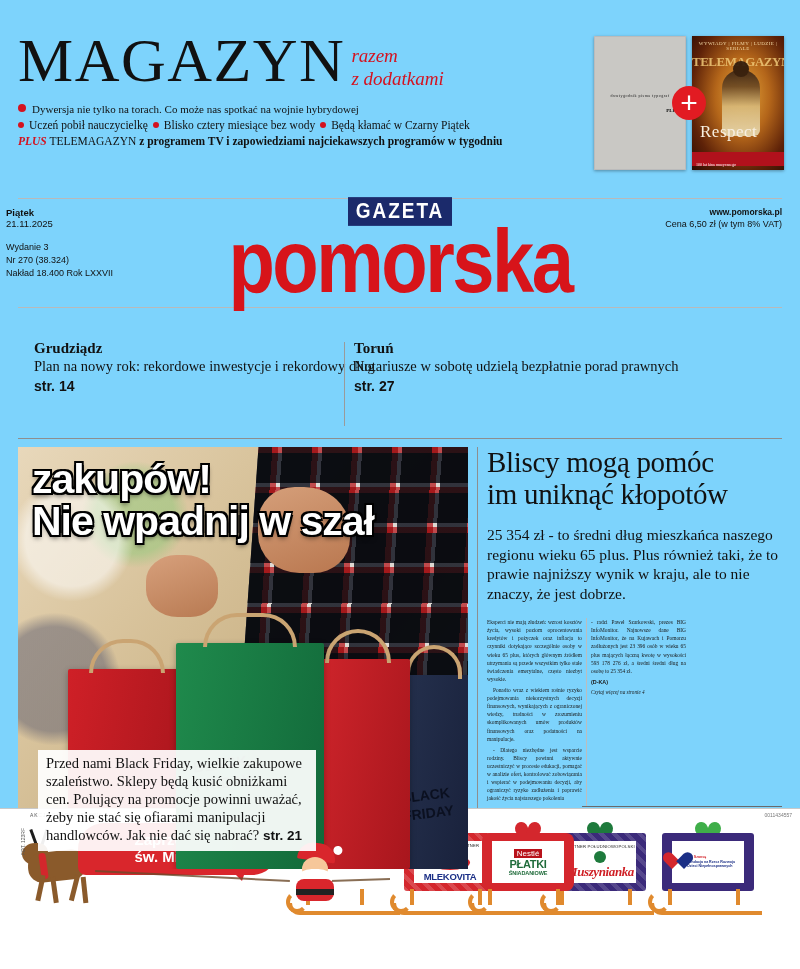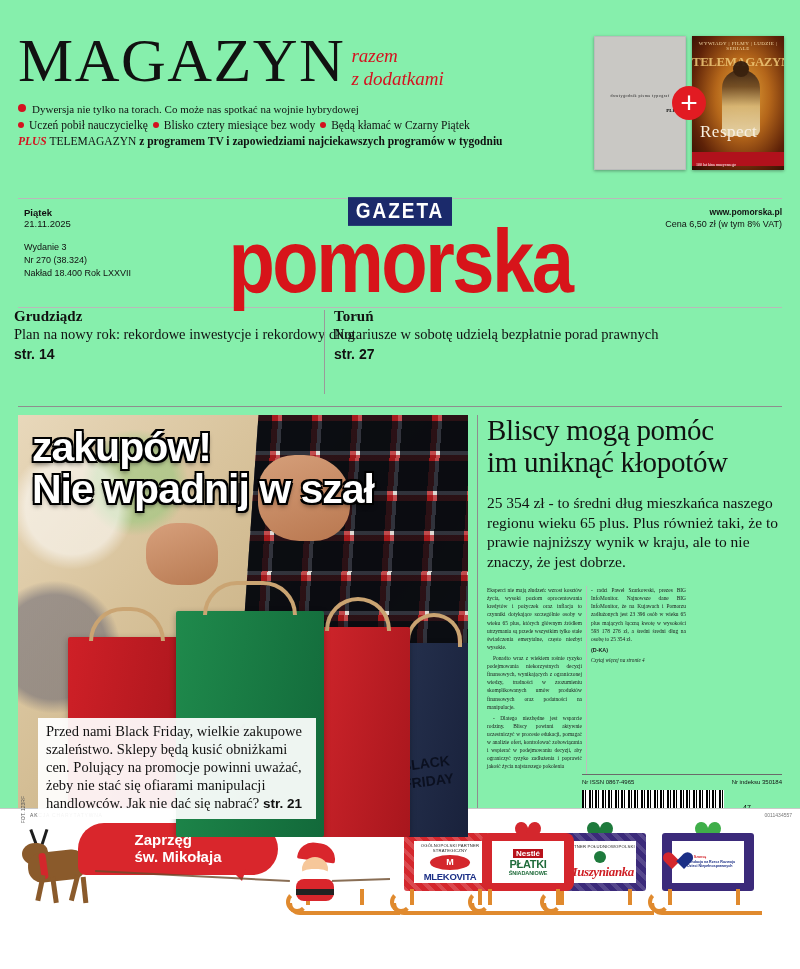--- a/index.html
+++ b/index.html
@@ -3,21 +3,21 @@
 <meta charset="utf-8">
 <style>
   * { box-sizing: border-box; margin: 0; padding: 0; }
   body {
     width: 800px; height: 969px;
     background: #ffffff;
     font-family: "Liberation Serif", serif;
     overflow: hidden;
     position: relative;
   }
-  .page { width: 800px; height: 946px; position: relative; background:#86efac; }
+  .page { width: 800px; height: 946px; position: relative; background:#7dd3fc; }
 
   
   .promo { position: relative; height: 190px; padding: 30px 0 0 0; }
   .promo-inner { display: flex; padding: 0 18px; }
   .promo-left { flex: 1 1 auto; position: relative; }
   .magazyn-row { display: flex; align-items: flex-start; }
   .magazyn-word {
     font-family: "Liberation Serif", serif;
     font-size: 62px; line-height: 0.98;
     letter-spacing: 1.5px; color: #111;
@@ -92,42 +92,42 @@
     width: 34px; height: 34px; border-radius: 50%; background: #e21b22;
     color: #fff; font-size: 30px; line-height: 30px; text-align: center;
     margin: 0 -14px; z-index: 5; position: relative; font-family:"Liberation Sans",sans-serif;
     display:flex; align-items:center; justify-content:center; font-weight:300;
   }
 
   .rule-thin { height: 1px; background: #b9b9b9; margin: 8px 18px 0 18px; }
 
   
   .masthead { position: relative; height: 100px; padding: 0 18px; }
-  .mh-left { position: absolute; left: 24px; top: 8px; font-family:"Liberation Sans",sans-serif; }
+  .mh-left { position: absolute; left: 6px; top: 8px; font-family:"Liberation Sans",sans-serif; }
   .mh-left .day { font-size: 9.5px; font-weight: bold; color:#111; }
   .mh-left .date { font-size: 9.5px; color:#111; margin-bottom:12px; }
   .mh-left .meta { font-size: 9px; color:#111; line-height: 1.45; }
   .mh-right { position: absolute; right: 18px; top: 8px; text-align: right; font-family:"Liberation Sans",sans-serif; }
   .mh-right .site { font-size: 8.5px; font-weight: bold; color:#111; }
   .mh-right .price { font-size: 9px; color:#111; margin-top:2px; }
   .mh-center { position:absolute; left:0; right:0; top:0; text-align:center; }
   .gazeta {
     display:inline-block; background:#1b2a6b; color:#fff;
     font-family:"Liberation Sans", sans-serif; font-weight:bold;
     font-size:19px; letter-spacing:2px; padding:1px 8px 2px 8px;
     transform: scaleY(1.15);
   }
   .pomorska {
     font-family:"Liberation Sans", sans-serif; font-weight: bold;
     font-size: 76px; color: #d7141a; line-height: .78; letter-spacing: -2.5px;
     margin-top: 2px; transform: scaleY(1.18); transform-origin: top center;
   }
 
   
-  .teasers { display: flex; padding: 0 14px; margin-top: 0; height: 92px; }
+  .teasers { display: flex; padding: 0 34px; margin-top: 32px; height: 92px; }
   .teaser { display: flex; gap: 8px; position: relative; }
   .teaser.t1 { width: 310px; }
   .teaser.t2 { width: 145px; padding-left: 10px; }
   .teaser.t3 { width: 300px; padding-left: 10px; }
   .teaser .sep { position:absolute; left:0; top:2px; bottom:6px; width:1px; background:#9a9a9a; }
   .teaser-txt { flex: 0 0 auto; }
   .teaser-city { font-weight: bold; font-size: 15px; color:#111; line-height:1.15; }
   .teaser-body { font-size: 14.5px; color:#111; line-height: 1.2; margin-top:1px; }
   .teaser-page { font-weight: bold; font-size: 14px; color:#111; margin-top:2px;
      font-family:"Liberation Sans",sans-serif; }
@@ -373,21 +373,21 @@
     letter-spacing:.2px; margin-bottom:2px; text-align:center; }
   .mlk-oval { width:40px; height:15px; border-radius:50%; background:#d4272d;
     display:flex; align-items:center; justify-content:center;
     color:#fff; font-weight:bold; font-size:9px; font-family:"Liberation Sans",sans-serif; }
   .mlk-name { font-family:"Liberation Sans",sans-serif; font-weight:bold;
     font-size:9.5px; color:#1b2f86; margin-top:1px; letter-spacing:-.3px; }
   .musz-name{ font-family:"Liberation Serif",serif; font-style:italic; font-weight:bold;
     font-size:13px; color:#cf2026; letter-spacing:-.4px; }
   .musz-leaf{ width:12px; height:12px; border-radius:50%; background:#1e7a3c; margin-bottom:1px;}
   .nestle-tag{ background:#b8121b; color:#fff; font-family:"Liberation Sans",sans-serif;
-    font-weight:bold; font-size:8px; padding:0 3px; }
+    font-weight:normal; font-size:8px; padding:0 3px; }
   .nestle-pl{ font-family:"Liberation Sans",sans-serif; font-weight:bold; font-size:11px;
     color:#1f6b3a; letter-spacing:-.3px; }
   .nestle-sn{ font-family:"Liberation Sans",sans-serif; font-weight:bold; font-size:5.5px;
     color:#1f6b3a; letter-spacing:-.1px; }
   .fund-wrap{ display:flex; align-items:center; gap:3px; }
   .fund-heart{ width:20px; height:18px; position:relative; }
   .fund-heart:before,.fund-heart:after{
     content:""; position:absolute; top:0; width:11px; height:16px; border-radius:6px 6px 0 0;
     background:#d4272d;
   }

